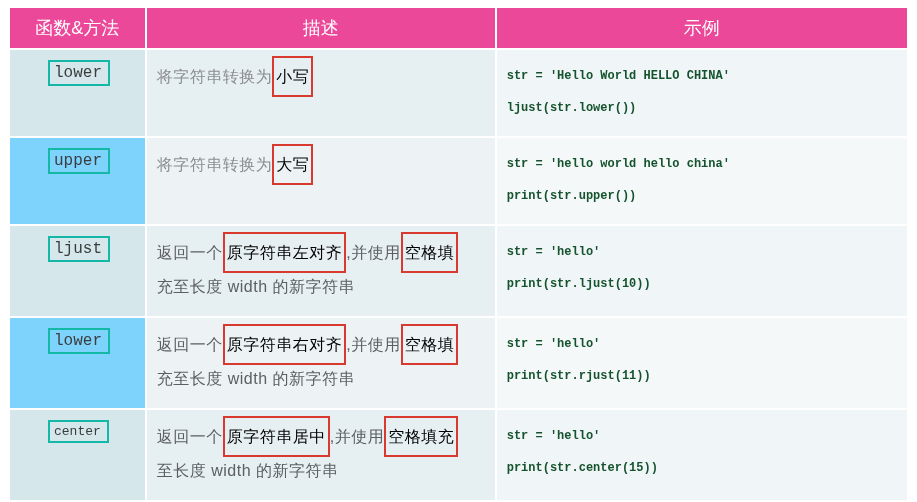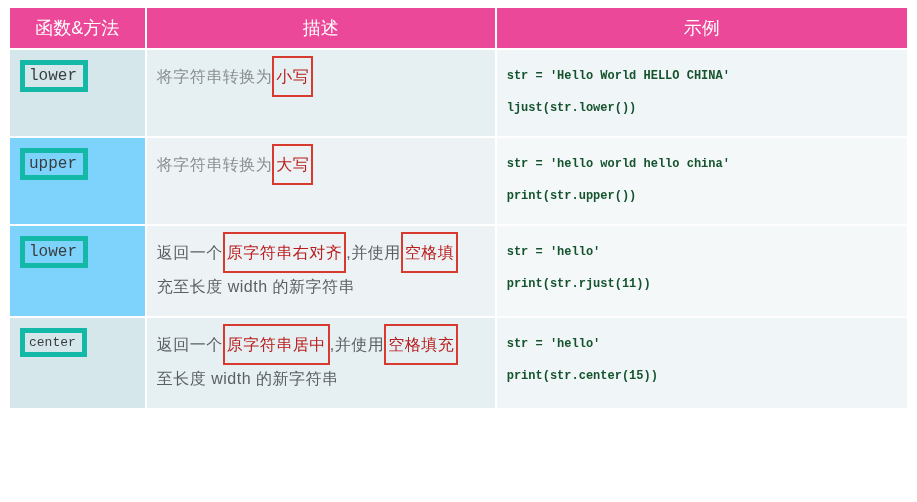--- a/index.html
+++ b/index.html
@@ -44,25 +44,25 @@
   tbody tr.even td.col-ex   { background: #f4f8f9; }
 
   .fn-code {
     font-family: "Courier New", monospace;
     font-size: 16px;
     color: #3a3d3f;
     padding: 2px 6px 2px 4px;
     display: inline-block;
   }
   .sm { font-size: 13px; }
-  .redbox { border: 5px solid #14b8a6; }
+  .redbox { border: 2px solid #14b8a6; margin-left: 28px; }
 
   .desc-line { line-height: 34px; color: #5b5f61; letter-spacing: 0.5px; }
   .greyish { color: #8a8d8f; }
-  .hl { border: 2px solid #d83a30; padding: 10px 2px; color: #b91c1c; }
+  .hl { border: 2px solid #d83a30; padding: 10px 2px; color: #000000; }
 
   .ex {
     font-family: "Courier New", monospace;
     font-size: 12px;
     color: #14532d;
     line-height: 32px;
     font-weight: bold;
   }
 
   .watermark {
@@ -107,20 +107,31 @@
         <tr class="even">
           <td class="col-fn"><span class="fn-code redbox">upper</span></td>
           <td class="col-desc">
             <div class="desc-line greyish"><span>将字符串转换为</span><span class="hl">大写</span></div>
           </td>
           <td class="col-ex">
             <div class="ex">str = 'hello world hello china'</div>
             <div class="ex">print(str.upper())</div>
           </td>
         </tr>
+        <tr class="odd">
+          <td class="col-fn"><span class="fn-code redbox">ljust</span></td>
+          <td class="col-desc">
+            <div class="desc-line"><span>返回一个</span><span class="hl">原字符串左对齐</span><span>,并使用</span><span class="hl">空格填</span></div>
+            <div class="desc-line">充至长度 width 的新字符串</div>
+          </td>
+          <td class="col-ex">
+            <div class="ex">str = 'hello'</div>
+            <div class="ex">print(str.ljust(10))</div>
+          </td>
+        </tr>
         <tr class="even">
           <td class="col-fn"><span class="fn-code redbox">lower</span></td>
           <td class="col-desc">
             <div class="desc-line"><span>返回一个</span><span class="hl">原字符串右对齐</span><span>,并使用</span><span class="hl">空格填</span></div>
             <div class="desc-line">充至长度 width 的新字符串</div>
           </td>
           <td class="col-ex">
             <div class="ex">str = 'hello'</div>
             <div class="ex">print(str.rjust(11))</div>
           </td>

